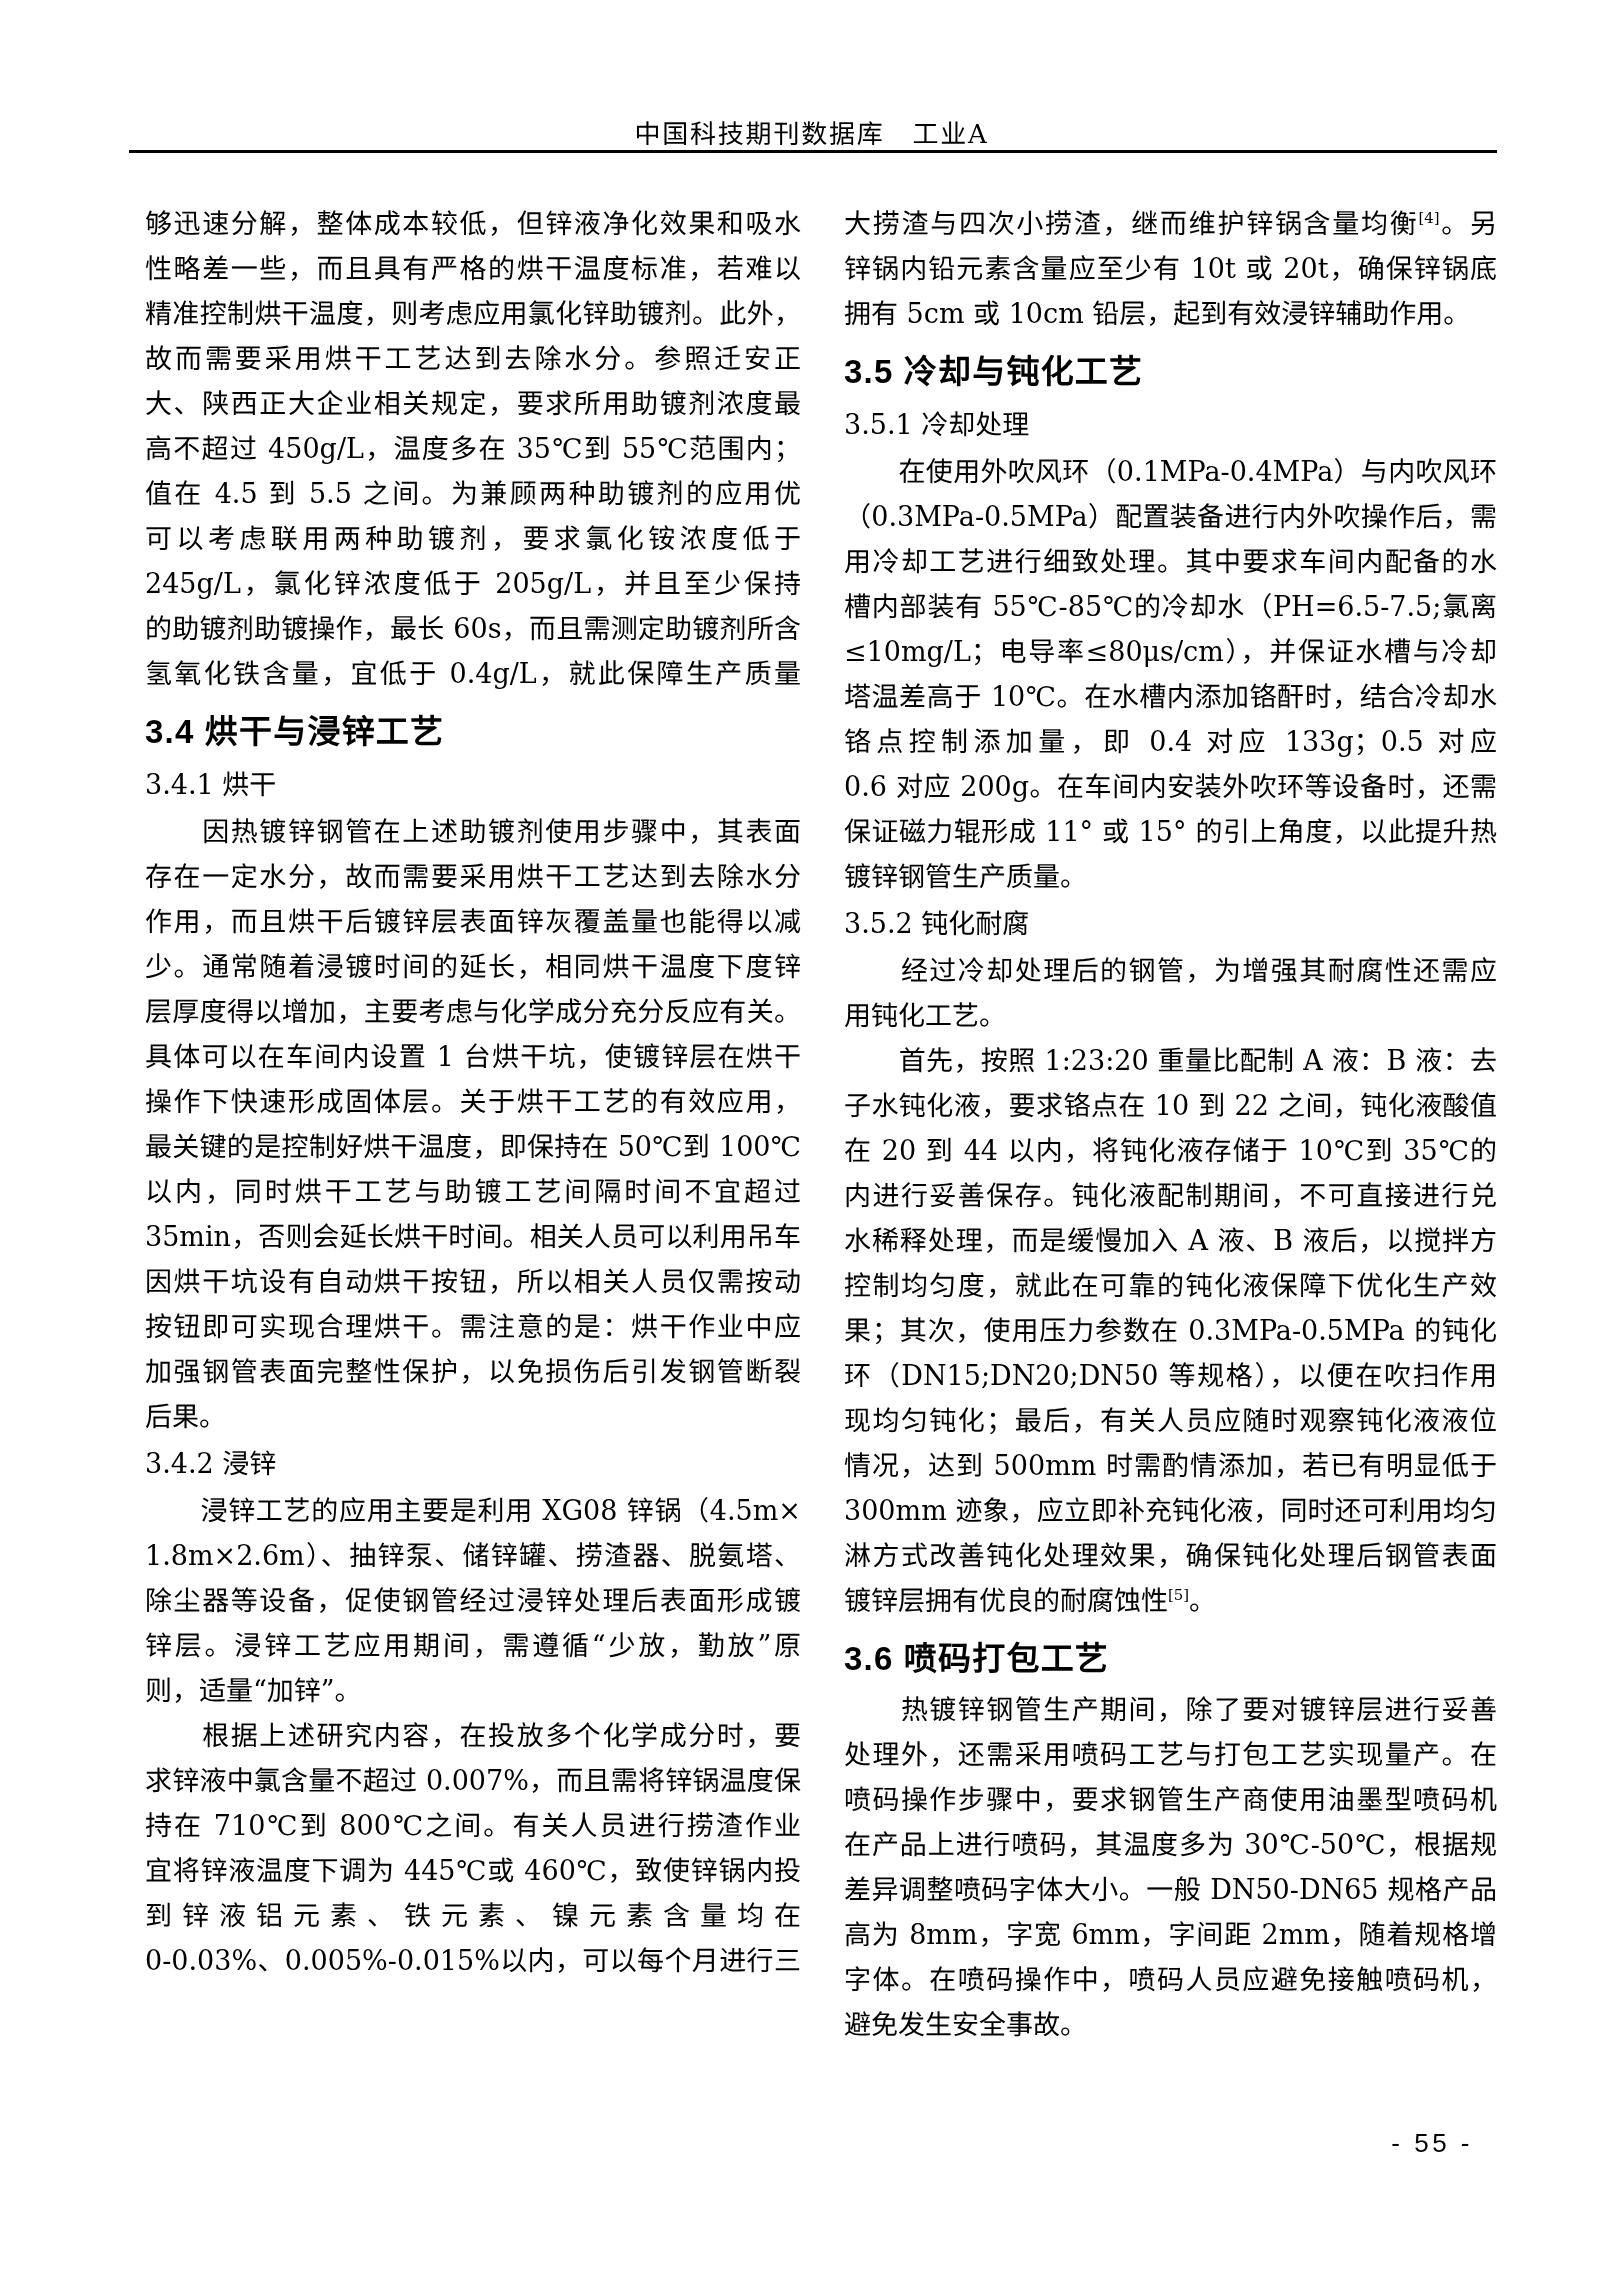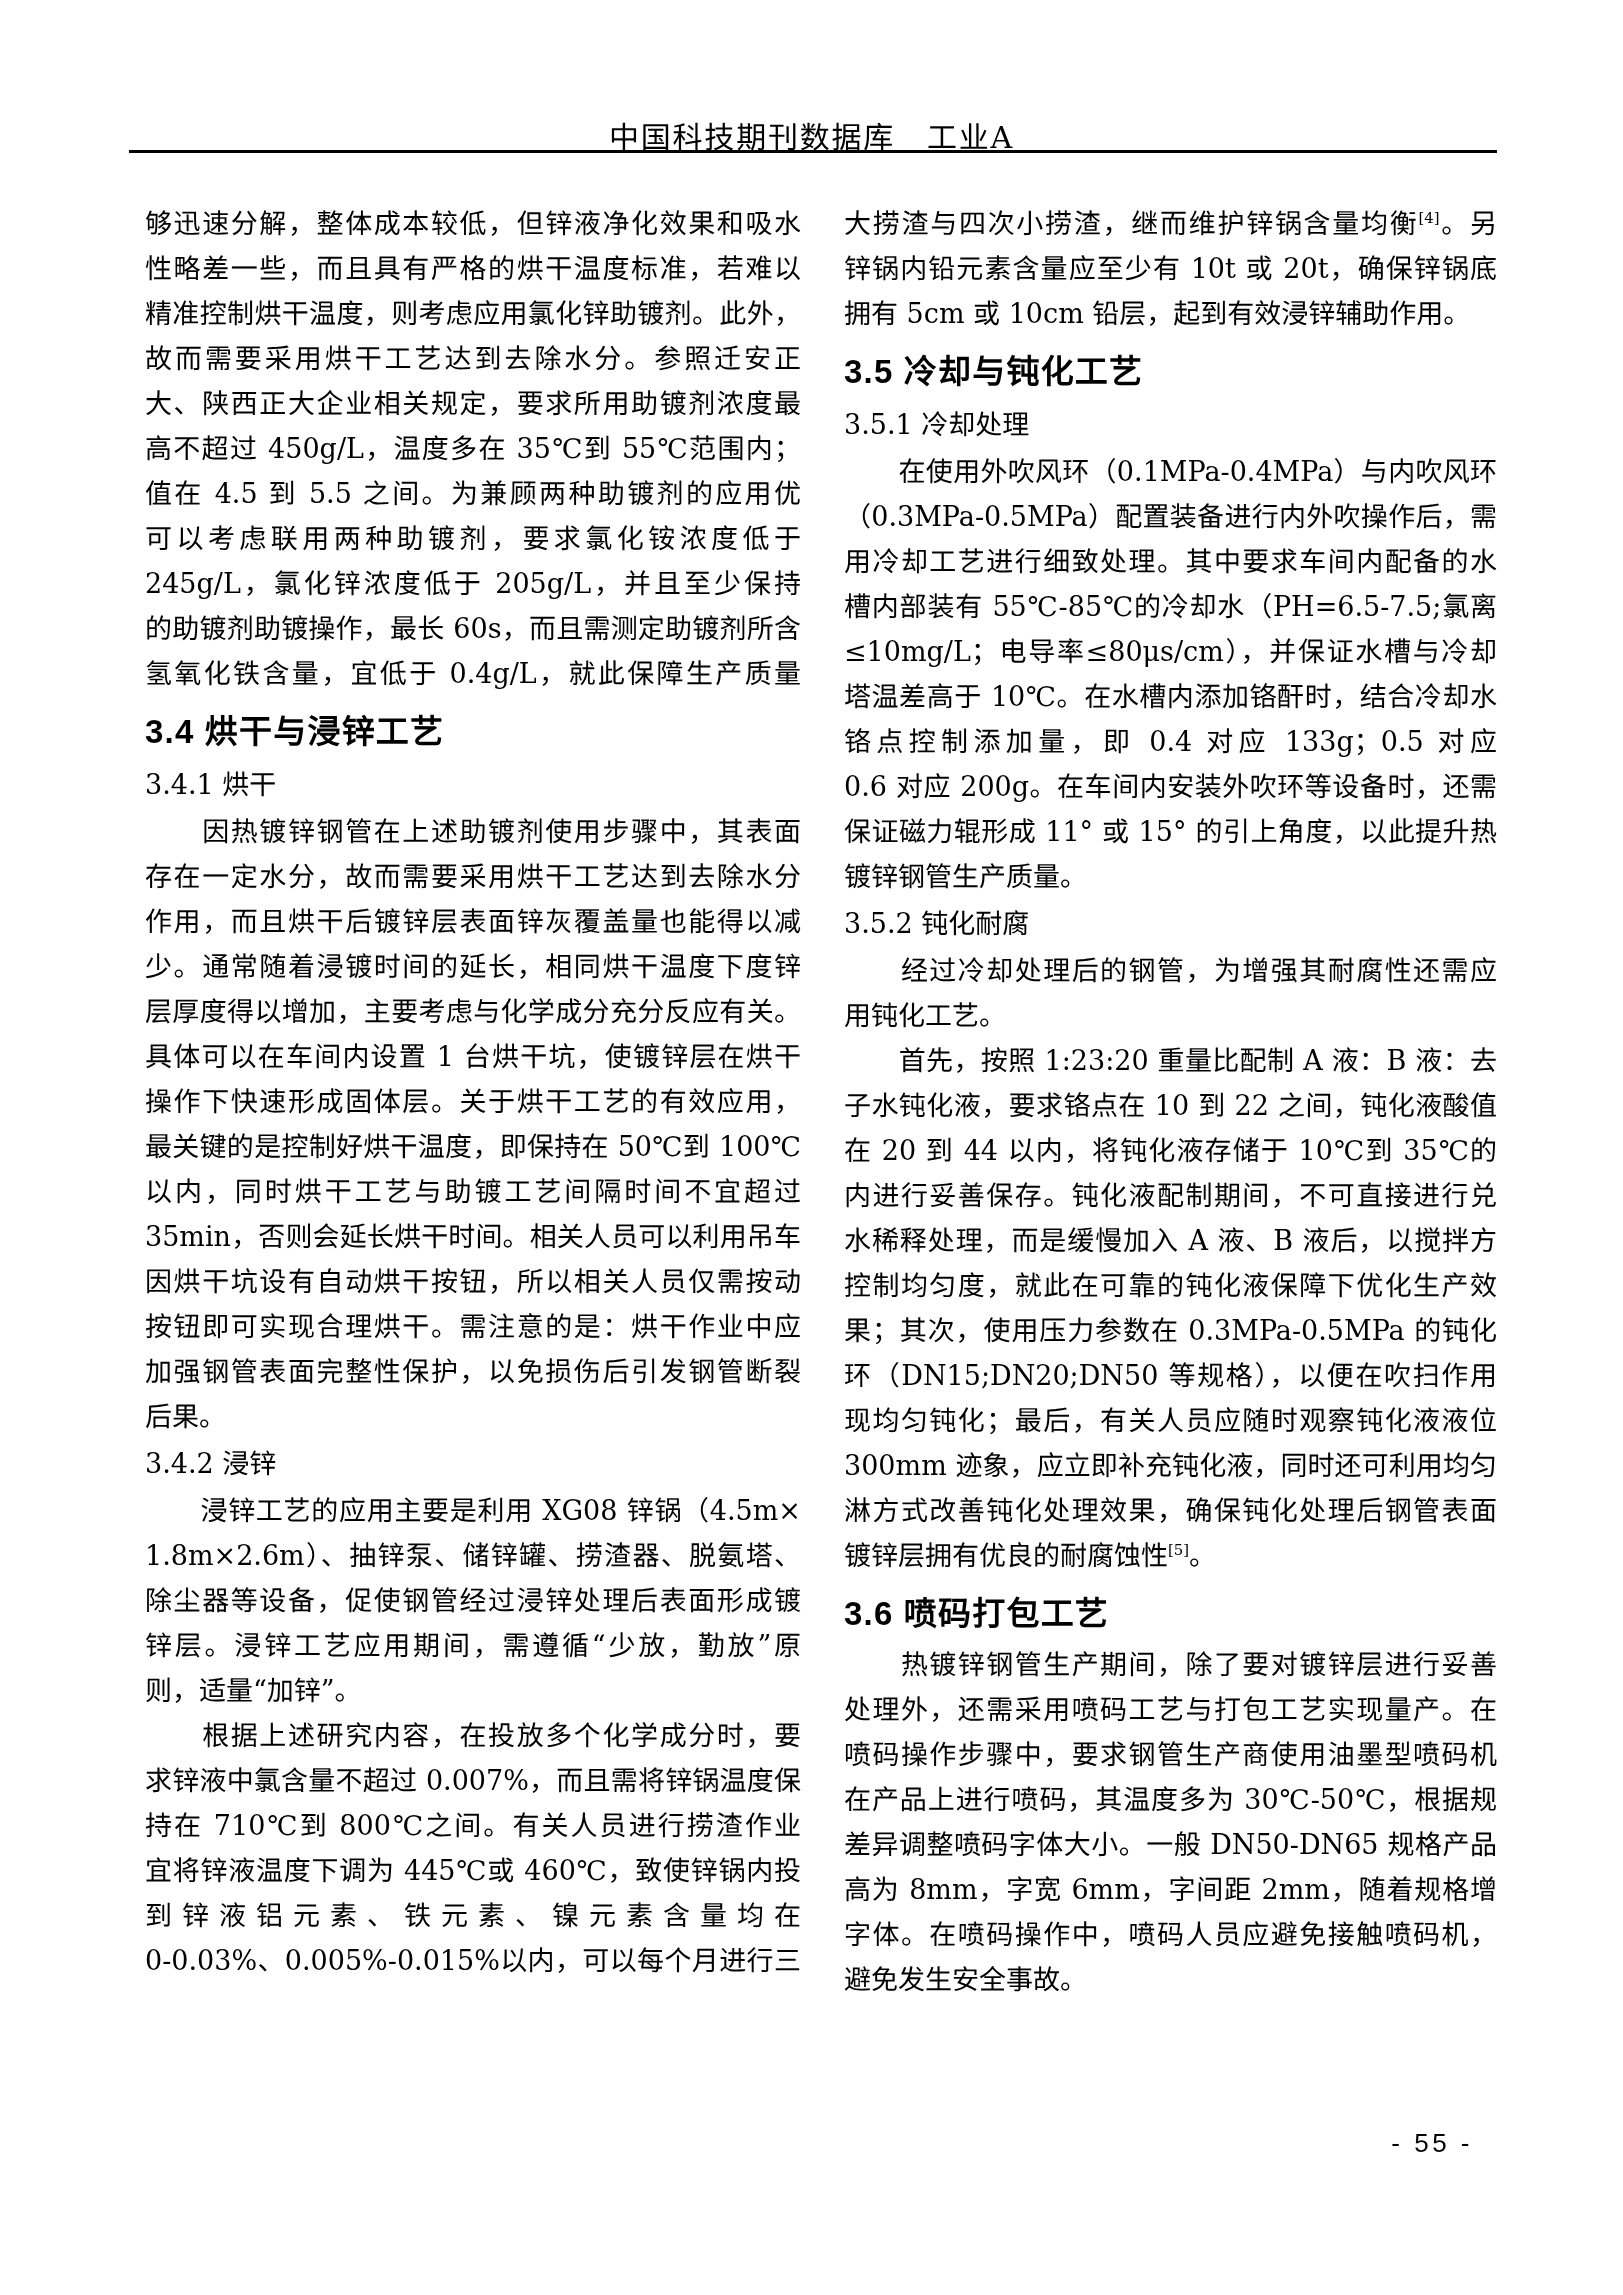--- a/index.html
+++ b/index.html
@@ -3,21 +3,21 @@
 <meta charset="utf-8">
 <style>
   html,body { margin:0; padding:0; background:#888; }
   .page {
     position:relative; width:1623px; height:2295px; margin:0 auto;
     background:#ffffff; color:#000;
     font-family:"DejaVu Serif","Liberation Serif",serif;
   }
   .header-title {
     position:absolute; top:113px; left:0; width:100%;
-    text-align:center; font-size:30px; letter-spacing:1.8px;
+    text-align:center; font-size:26px; letter-spacing:1.8px;
     font-family:"DejaVu Serif","Liberation Serif",serif;
   }
   .header-rule {
     position:absolute; top:150px; left:129px; right:126px;
     height:2.9px; background:#000;
   }
   .col { position:absolute; top:201px; }
   .col-left  { left:145px;  width:656px; }
   .col-right { left:844px; width:653px; }
   .line {
@@ -111,20 +111,21 @@
       <div class="line end">用钝化工艺。</div>
       <div class="line">　　首先，按照 1:23:20 重量比配制 A 液：B 液：去离</div>
       <div class="line">子水钝化液，要求铬点在 10 到 22 之间，钝化液酸值</div>
       <div class="line">在 20 到 44 以内，将钝化液存储于 10℃到 35℃的环境</div>
       <div class="line">内进行妥善保存。钝化液配制期间，不可直接进行兑</div>
       <div class="line">水稀释处理，而是缓慢加入 A 液、B 液后，以搅拌方式</div>
       <div class="line">控制均匀度，就此在可靠的钝化液保障下优化生产效</div>
       <div class="line">果；其次，使用压力参数在 0.3MPa-0.5MPa 的钝化风</div>
       <div class="line">环（DN15;DN20;DN50 等规格），以便在吹扫作用下实</div>
       <div class="line">现均匀钝化；最后，有关人员应随时观察钝化液液位</div>
+      <div class="line">情况，达到 500mm 时需酌情添加，若已有明显低于</div>
       <div class="line">300mm 迹象，应立即补充钝化液，同时还可利用均匀喷</div>
       <div class="line">淋方式改善钝化处理效果，确保钝化处理后钢管表面</div>
       <div class="line end">镀锌层拥有优良的耐腐蚀性<sup>[5]</sup>。</div>
       <div class="h2">3.6 喷码打包工艺</div>
       <div class="line">　　热镀锌钢管生产期间，除了要对镀锌层进行妥善</div>
       <div class="line">处理外，还需采用喷码工艺与打包工艺实现量产。在</div>
       <div class="line">喷码操作步骤中，要求钢管生产商使用油墨型喷码机</div>
       <div class="line">在产品上进行喷码，其温度多为 30℃-50℃，根据规格</div>
       <div class="line">差异调整喷码字体大小。一般 DN50-DN65 规格产品字</div>
       <div class="line">高为 8mm，字宽 6mm，字间距 2mm，随着规格增加增大</div>

